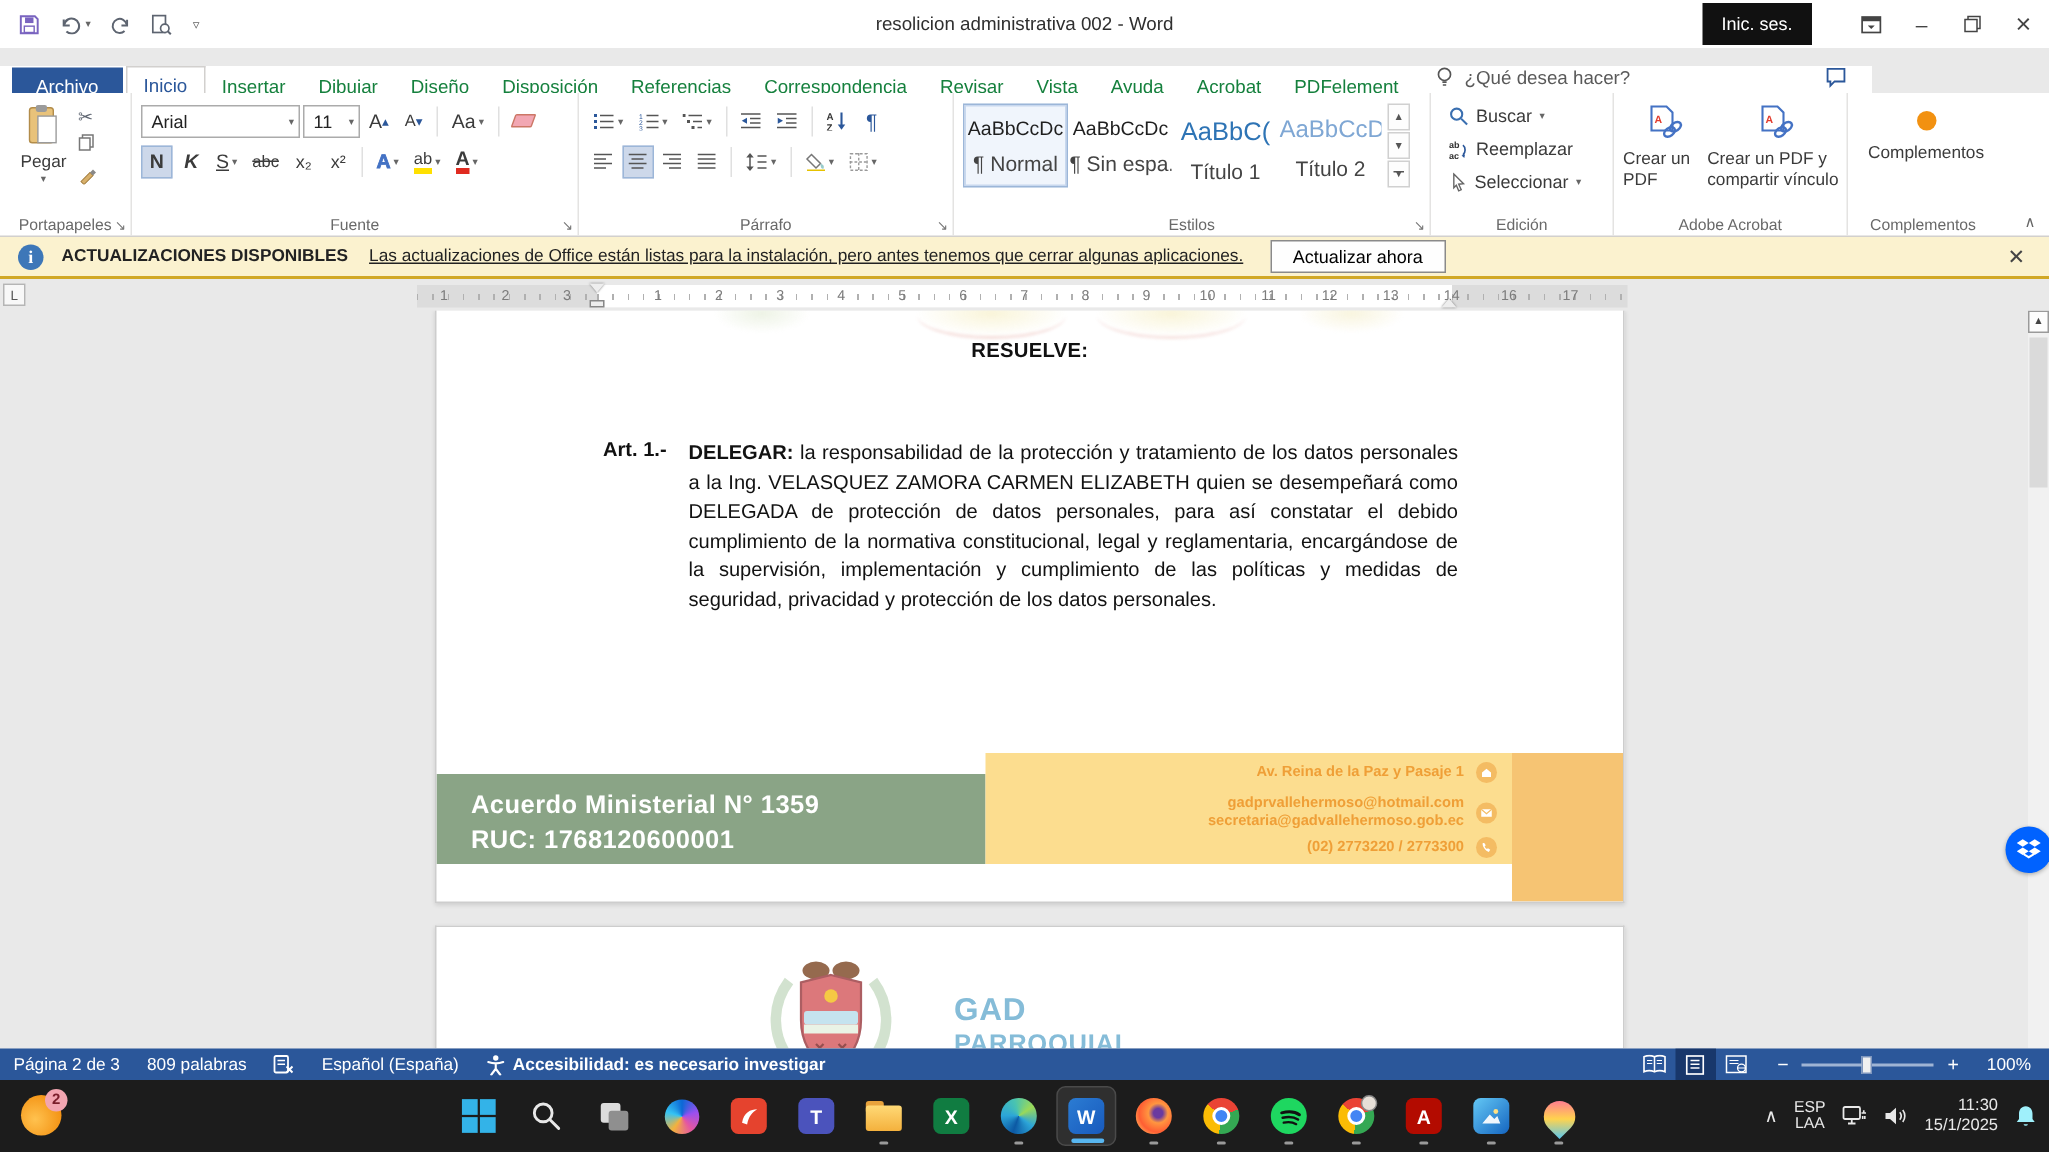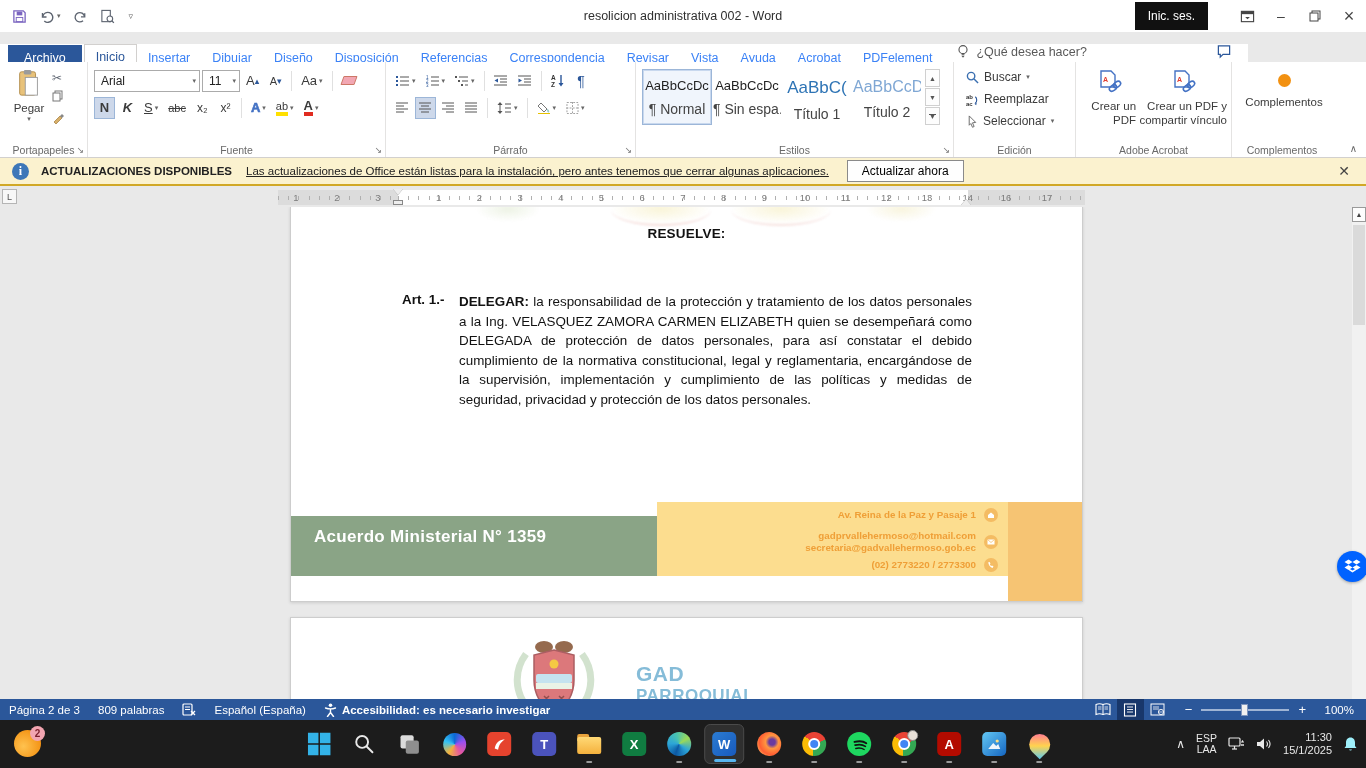--- a/index.html
+++ b/index.html
@@ -11,40 +11,40 @@
   #qat{display:flex;align-items:center;gap:12px;padding-left:12px;height:100%}
   .qbtn{display:flex;align-items:center;color:#555;font-size:13px}
   .qcaret{font-size:7px;color:#666;margin-left:2px}
   #wintitle{position:absolute;left:0;right:0;text-align:center;font-size:12.5px;color:#2f2f2f;pointer-events:none}
   #titright{margin-left:auto;display:flex;align-items:center;height:100%}
   #signin{background:#111;color:#fff;font-size:12px;padding:7px 13px;margin-right:22px;cursor:pointer}
   .wctl{width:34px;height:32px;display:flex;align-items:center;justify-content:center;color:#444;font-size:14px;cursor:pointer}
 
   
   #tabsrow{position:absolute;top:44px;left:0;width:1248px;height:30px;background:#fff;display:flex;align-items:flex-start}
-  .tab{font-size:12.5px;color:#3b82f6;padding:5px 11px 6px;cursor:pointer;white-space:nowrap}
+  .tab{font-size:12.5px;color:#15803d;padding:5px 11px 6px;cursor:pointer;white-space:nowrap}
   .tab.file{background:#2b579a;color:#fff;padding:6px 16px;margin-left:8px;margin-right:2px}
   .tab.active{color:#2b579a;background:#fff;border:1px solid #d2d0ce;border-bottom-color:#fff}
   #tellme{display:flex;align-items:center;gap:7px;font-size:12.5px;color:#595959;margin-left:14px;padding-bottom:6px;cursor:text}
   #feedback{margin-left:auto;margin-right:16px;padding-bottom:5px;cursor:pointer}
 
   
   #ribbon{position:absolute;top:62px;left:0;width:1366px;height:96px;background:#fff;border-bottom:1px solid #d2d0ce;display:flex}
   .rg{position:relative;border-right:1px solid #e4e3e2;padding:4px 4px 17px 6px;flex:none}
   .rg-label{position:absolute;bottom:1px;left:0;right:0;text-align:center;font-size:10.5px;color:#696969;white-space:nowrap}
   .launcher{position:absolute;bottom:2px;right:3px;font-size:9px;color:#777;cursor:pointer;line-height:9px}
   .rrow{display:flex;align-items:center;gap:2px;height:25px;margin-top:2px}
   .combo{height:22px;border:1px solid #ababab;background:#fff;display:flex;align-items:center;font-size:12px;color:#222;padding:0 3px 0 6px;cursor:pointer}
   .combo .cv{flex:1}
   .combo .caret{font-size:7px;color:#666;margin-left:4px}
   .ib{height:22px;min-width:21px;padding:0 3px;display:flex;align-items:center;justify-content:center;font-size:13px;color:#3b3b3b;cursor:pointer;border:1px solid transparent}
   .ib.on{background:#cdd8ea;border-color:#9cb6d8}
   .ib .caret{font-size:7px;color:#666;margin-left:2px}
   .vsep{width:1px;height:20px;background:#e0e0e0;margin:0 3px}
-  .bigbtn{display:flex;flex-direction:column;align-items:center;justify-content:flex-start;font-size:12px;color:#3b3b3b;cursor:pointer;text-align:right;padding-top:3px}
+  .bigbtn{display:flex;flex-direction:column;align-items:center;justify-content:flex-start;font-size:12px;color:#3b3b3b;cursor:pointer;text-align:left;padding-top:3px}
   .bigbtn .bl{line-height:14px;margin-top:3px;font-size:11.5px}
   sub,sup{font-size:9px}
   .ultr{text-decoration:underline}
   .strk{text-decoration:line-through}
   .hl-ab{border-bottom:4px solid #ffe000;line-height:12px}
   .fc-a{border-bottom:4px solid #e02b20;line-height:12px}
   .fx-a{color:#4472c4;-webkit-text-stroke:0.6px #4472c4;font-weight:bold}
   .eraser{width:14px;height:9px;background:#f2a7b3;border:1px solid #c76;transform:skewX(-20deg);border-radius:1px}
   
   #stylecards{display:flex;align-items:stretch}
@@ -578,20 +578,21 @@
     <span class="ffl" style="left:320px;top:-12px;width:100px;height:32px;background:radial-gradient(closest-side,#f5ecba,rgba(245,236,186,0));border-bottom:2px solid rgba(205,90,75,.35)"></span>
     <span class="ffl" style="left:440px;top:-12px;width:100px;height:32px;background:radial-gradient(closest-side,#f5ecba,rgba(245,236,186,0));border-bottom:2px solid rgba(205,90,75,.3)"></span>
     <span class="ffl" style="left:575px;top:-10px;width:70px;height:26px;background:radial-gradient(closest-side,#f3ecc4,rgba(243,236,196,0))"></span>
 
     <div id="docheading">RESUELVE:</div>
     <div id="artlabel">Art. 1.-</div>
     <div id="artbody"><span class="term">DELEGAR:</span><span> la responsabilidad de la protección y tratamiento de los datos personales a la Ing. VELASQUEZ ZAMORA CARMEN ELIZABETH quien se desempeñará como DELEGADA de protección de datos personales, para así constatar el debido cumplimiento de la normativa constitucional, legal y reglamentaria, encargándose de la supervisión, implementación y cumplimiento de las políticas y medidas de seguridad, privacidad y protección de los datos personales.</span></div>
 
     <div id="fgreen">
       <div>Acuerdo Ministerial N° 1359</div>
+      <div>RUC: 1768120600001</div>
     </div>
     <div id="forange">
       <span id="fstrip"></span>
       <div id="contactrows">
           <div class="crow" style="margin-top: 0px;">
             <span class="ctexts">
               <span>Av. Reina de la Paz y Pasaje 1</span>
             </span>
             <span class="cicon">
               <svg width="8" height="8" viewBox="0 0 16 16">

